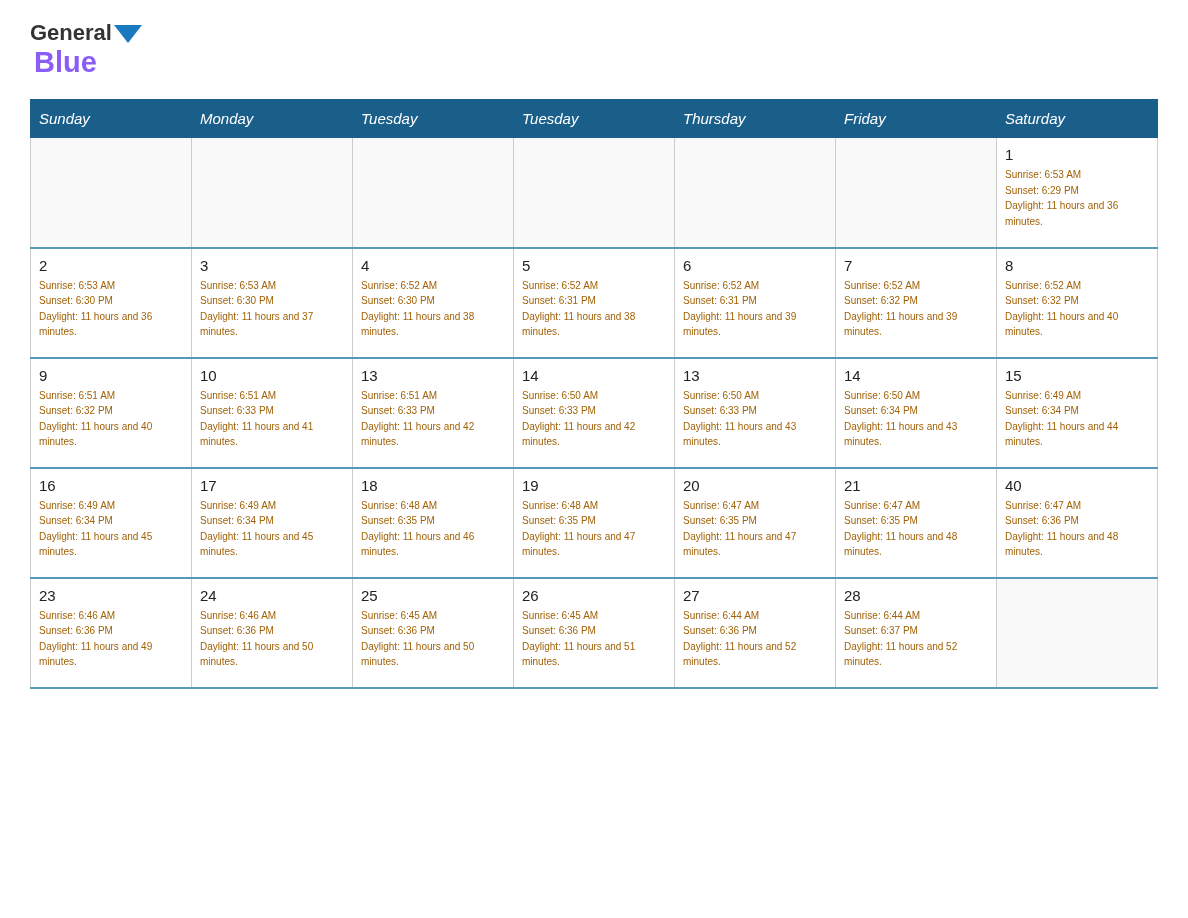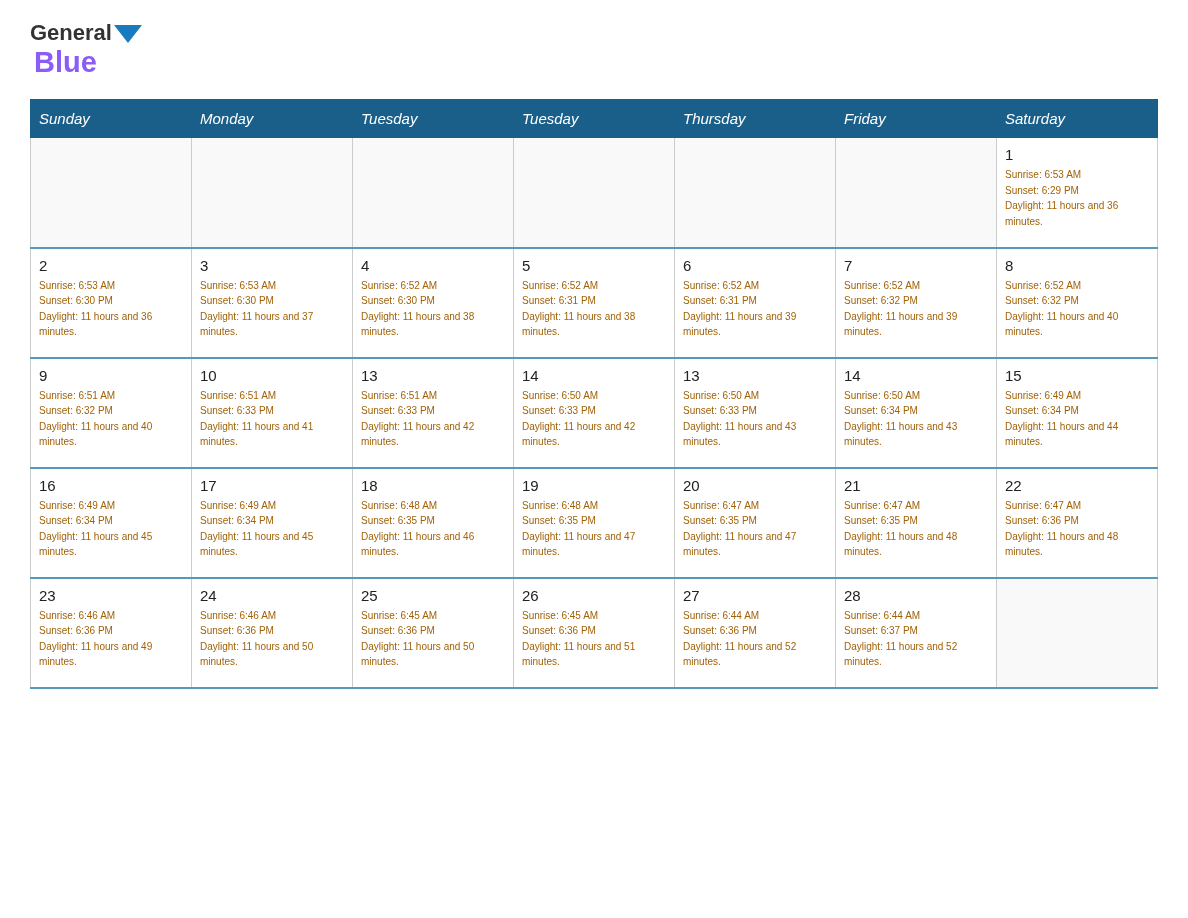--- a/index.html
+++ b/index.html
@@ -224,21 +224,21 @@
         </td>
         <td>
           <span class="day-number">20</span>
           <div class="day-info">Sunrise: 6:47 AM<br>Sunset: 6:35 PM<br>Daylight: 11 hours and 47 minutes.</div>
         </td>
         <td>
           <span class="day-number">21</span>
           <div class="day-info">Sunrise: 6:47 AM<br>Sunset: 6:35 PM<br>Daylight: 11 hours and 48 minutes.</div>
         </td>
         <td>
-          <span class="day-number">22</span>
+          <span class="day-number">40</span>
           <div class="day-info">Sunrise: 6:47 AM<br>Sunset: 6:36 PM<br>Daylight: 11 hours and 48 minutes.</div>
         </td>
       </tr>
       <tr>
         <td>
           <span class="day-number">23</span>
           <div class="day-info">Sunrise: 6:46 AM<br>Sunset: 6:36 PM<br>Daylight: 11 hours and 49 minutes.</div>
         </td>
         <td>
           <span class="day-number">24</span>

